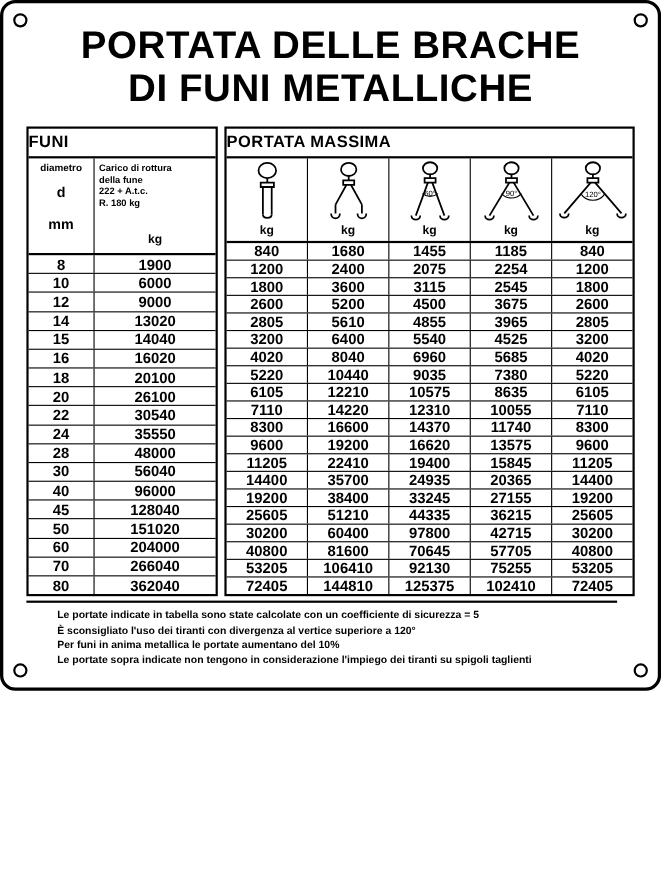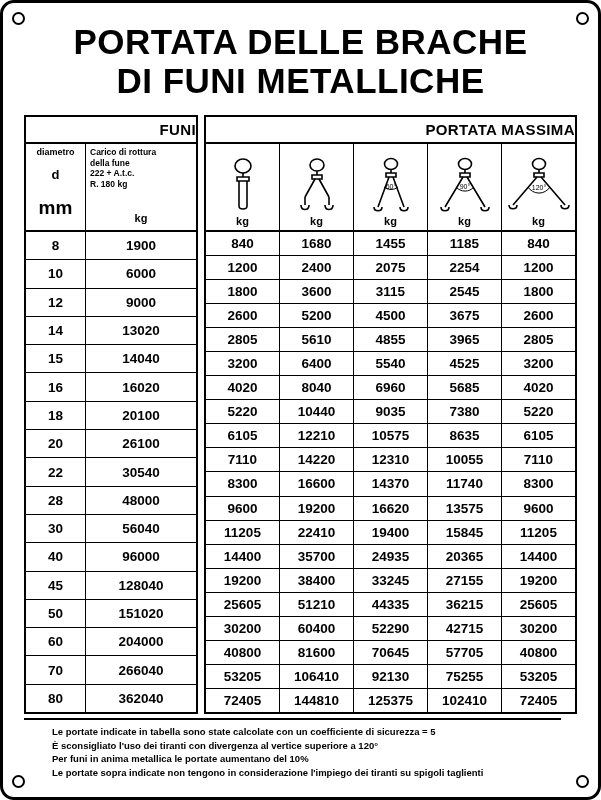--- a/index.html
+++ b/index.html
@@ -9,21 +9,21 @@
   }
   body {
     width: 601px;
     height: 800px;
     font-family: "Liberation Sans", sans-serif;
     color: #000000;
   }
   #sign {
     position: relative;
     width: 601px;
-    height: 800px;
+    height: 628px;
     box-sizing: border-box;
     background: #ffffff;
     border: 3px solid #000000;
     border-radius: 14px;
     overflow: hidden;
   }
   .corner-hole {
     position: absolute;
     width: 9px;
     height: 9px;
@@ -70,21 +70,21 @@
   .panel {
     border: 2px solid #000000;
     box-sizing: border-box;
     display: flex;
     flex-direction: column;
   }
   #funi-panel { width: 174px; }
   #portata-panel { flex: 1; }
 
   .panel-title {
-    text-align: right;
+    text-align: left;
     font-size: 15px;
     font-weight: bold;
     padding: 4px 0 4px 0;
     border-bottom: 2px solid #000000;
     letter-spacing: 0.4px;
   }
 
   
   .hdr {
     display: flex;
@@ -103,21 +103,21 @@
   }
   #funi-panel .hdr-cell.c1 {
     width: 60px;
     border-right: 1px solid #000000;
     align-items: center;
     justify-content: flex-start;
     font-weight: bold;
   }
   #funi-panel .hdr-cell.c1 .dia-label { font-size: 9px; font-weight: bold; }
   #funi-panel .hdr-cell.c1 .d-big { font-size: 13px; font-weight: bold; margin-top: 9px; }
-  #funi-panel .hdr-cell.c1 .mm-big { font-size: 19px; font-weight: bold; margin-top: 12px; }
+  #funi-panel .hdr-cell.c1 .mm-big { font-size: 13px; font-weight: bold; margin-top: 12px; }
   #funi-panel .hdr-cell.c2 {
     flex: 1;
     font-weight: bold;
     position: relative;
   }
   #funi-panel .hdr-cell.c2 .kg-bot {
     position: absolute;
     left: 0; right: 0; bottom: 4px;
     text-align: center;
     font-size: 11px;
@@ -253,20 +253,24 @@
               <div class="cell c1">18</div>
               <div class="cell c2">20100</div>
             </div>
             <div class="row">
               <div class="cell c1">20</div>
               <div class="cell c2">26100</div>
             </div>
             <div class="row">
               <div class="cell c1">22</div>
               <div class="cell c2">30540</div>
+            </div>
+            <div class="row">
+              <div class="cell c1">24</div>
+              <div class="cell c2">35550</div>
             </div>
             <div class="row">
               <div class="cell c1">28</div>
               <div class="cell c2">48000</div>
             </div>
             <div class="row">
               <div class="cell c1">30</div>
               <div class="cell c2">56040</div>
             </div>
             <div class="row">
@@ -487,21 +491,21 @@
             <div class="row">
               <div class="cell">25605</div>
               <div class="cell">51210</div>
               <div class="cell">44335</div>
               <div class="cell">36215</div>
               <div class="cell">25605</div>
             </div>
             <div class="row">
               <div class="cell">30200</div>
               <div class="cell">60400</div>
-              <div class="cell">52290</div>
+              <div class="cell">97800</div>
               <div class="cell">42715</div>
               <div class="cell">30200</div>
             </div>
             <div class="row">
               <div class="cell">40800</div>
               <div class="cell">81600</div>
               <div class="cell">70645</div>
               <div class="cell">57705</div>
               <div class="cell">40800</div>
             </div>

